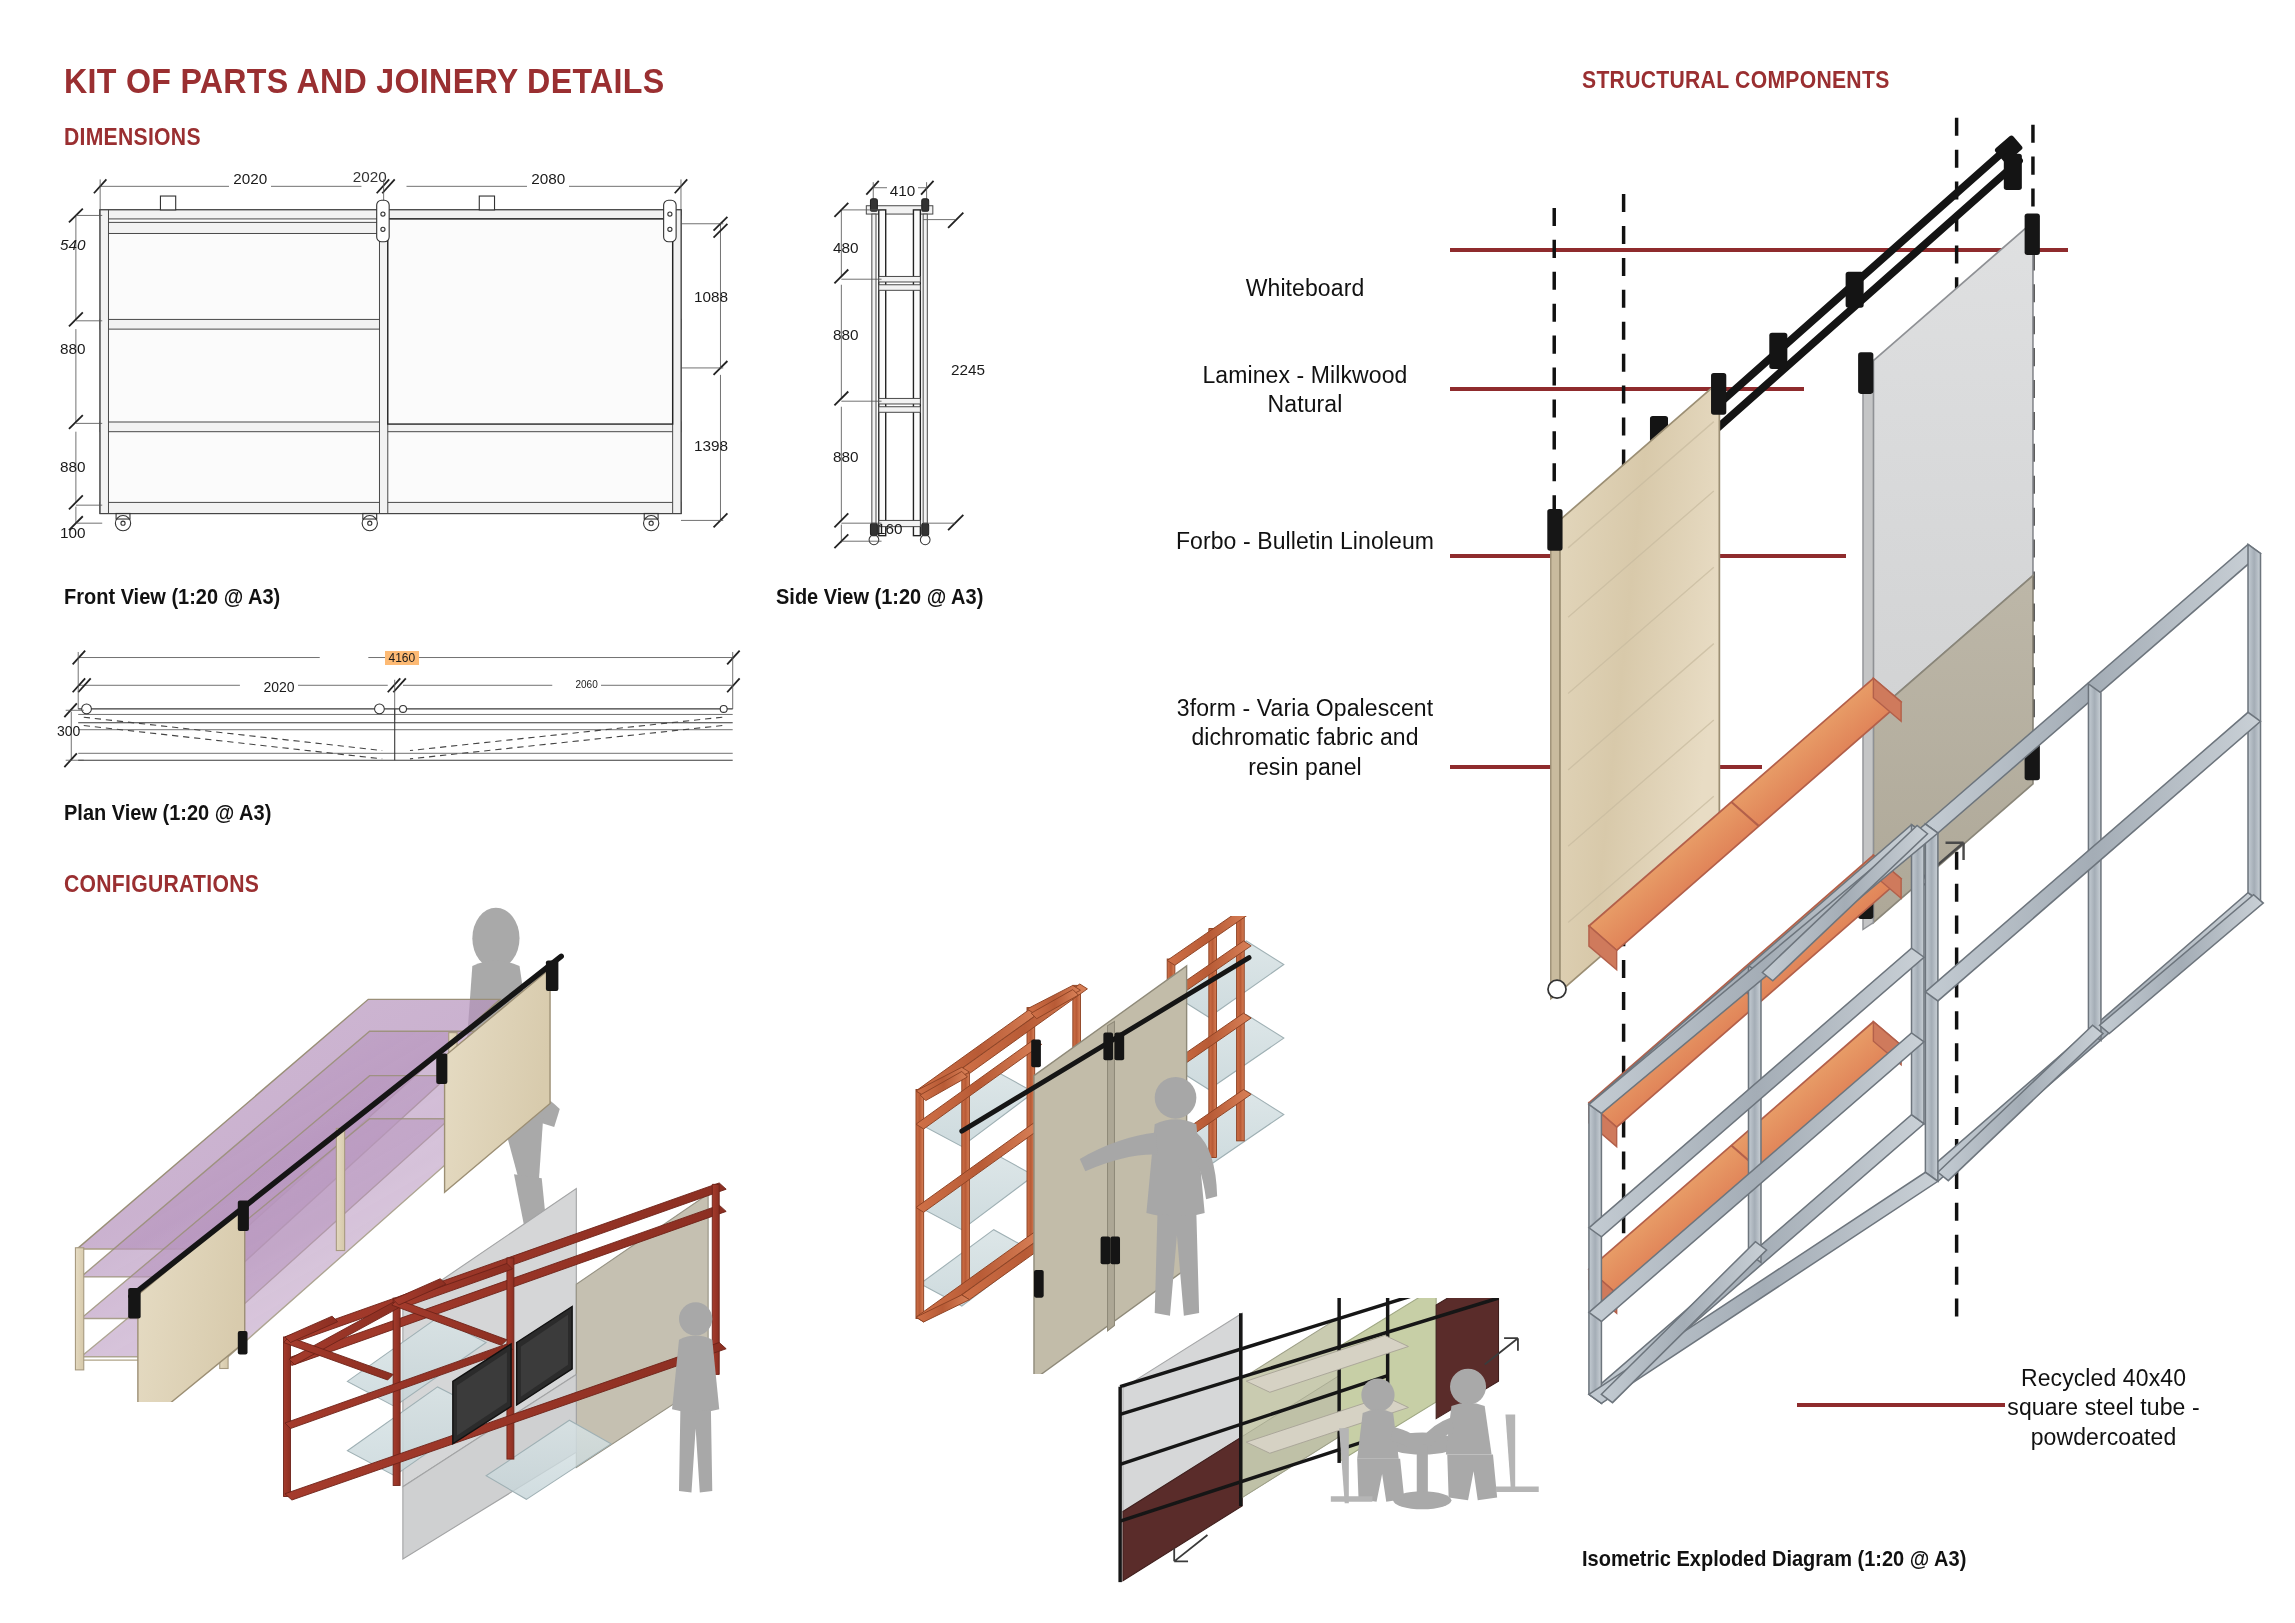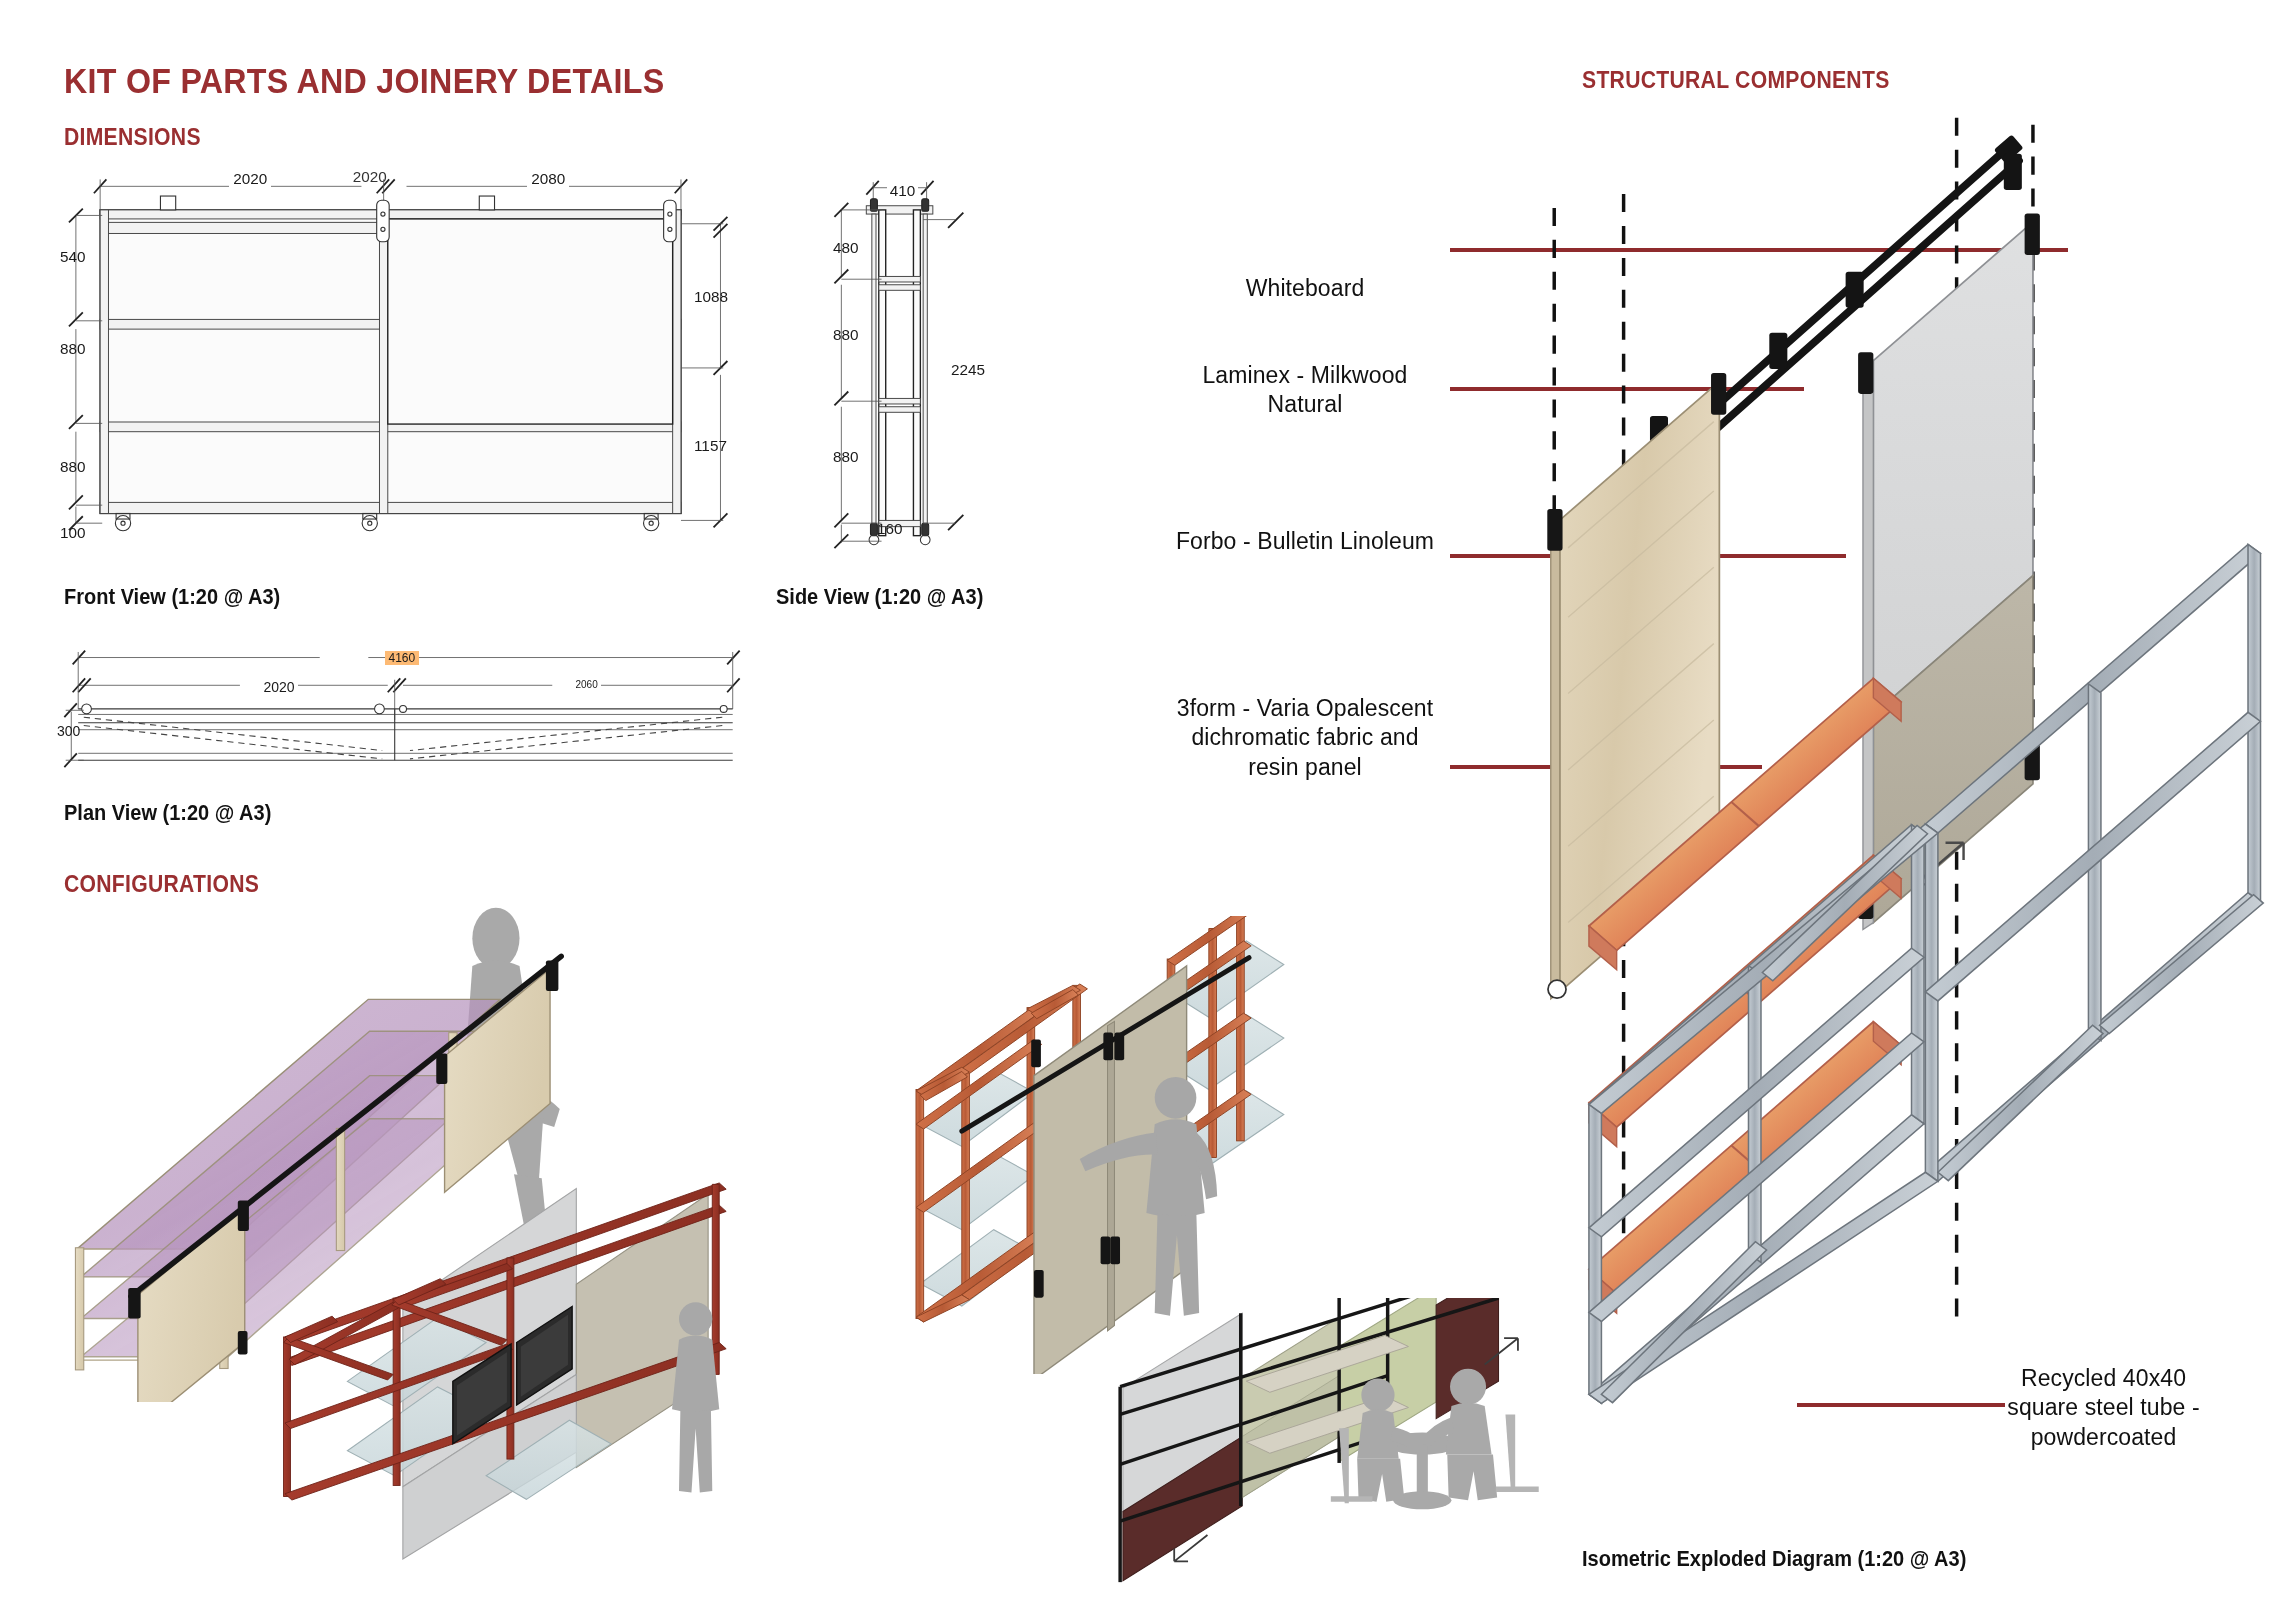--- a/index.html
+++ b/index.html
@@ -115,26 +115,26 @@
     <line x1="948" y1="530" x2="968" y2="510"></line>
   </g>
   <line class="dthin" x1="901" y1="92" x2="962" y2="92"></line>
   <line class="dthin" x1="901" y1="300" x2="962" y2="300"></line>
   <line class="dthin" x1="901" y1="520" x2="962" y2="520"></line>
 </svg>
 </div>
 
 <div class="abs" style="left:229px;top:170px;font-size:15.3px;background:#fff;padding:0 4.2px;">2020</div>
 <div class="abs" style="left:527px;top:170px;font-size:15.3px;background:#fff;padding:0 4.2px;">2080</div>
-<div class="abs" style="left:60px;top:248px;font-size:15.3px;">540</div>
+<div class="abs" style="left:60px;top:236px;font-size:15.3px;font-style:italic;">540</div>
 <div class="abs" style="left:60px;top:340px;font-size:15.3px;">880</div>
 <div class="abs" style="left:60px;top:458px;font-size:15.3px;">880</div>
 <div class="abs" style="left:60px;top:524px;font-size:15.3px;">100</div>
 <div class="abs" style="left:694px;top:288px;font-size:15.3px;">1088</div>
-<div class="abs" style="left:694px;top:437px;font-size:15.3px;">1157</div>
+<div class="abs" style="left:694px;top:437px;font-size:15.3px;">1398</div>
 
 <div class="abs cap" style="left:64px;top:585px;">Front View (1:20 @ A3)</div>
 
 <div class="abs" style="left:819px;top:160px;">
 <svg width="236" height="402" viewBox="0 0 340 580">
 
   <line class="dthin" x1="78" y1="40" x2="155" y2="40"></line>
   <g class="tickm">
     <line x1="68" y1="50" x2="86" y2="30"></line>
     <line x1="147" y1="50" x2="165" y2="30"></line>

